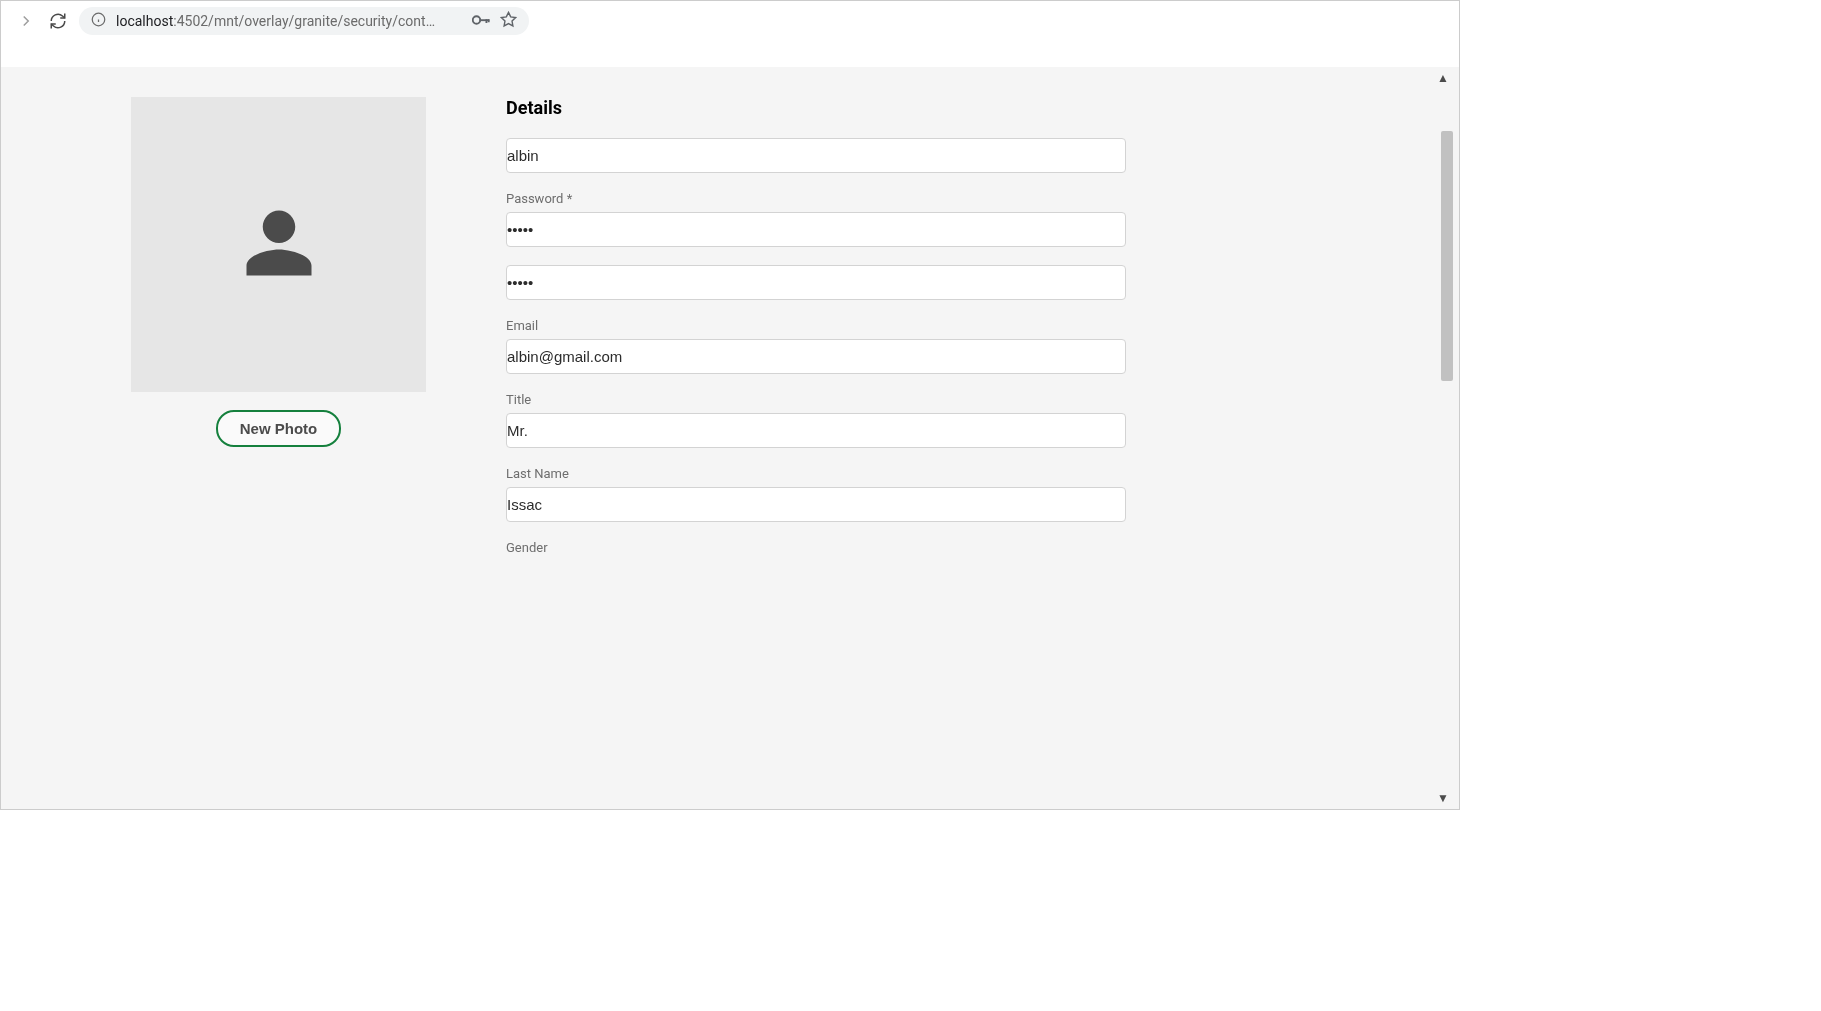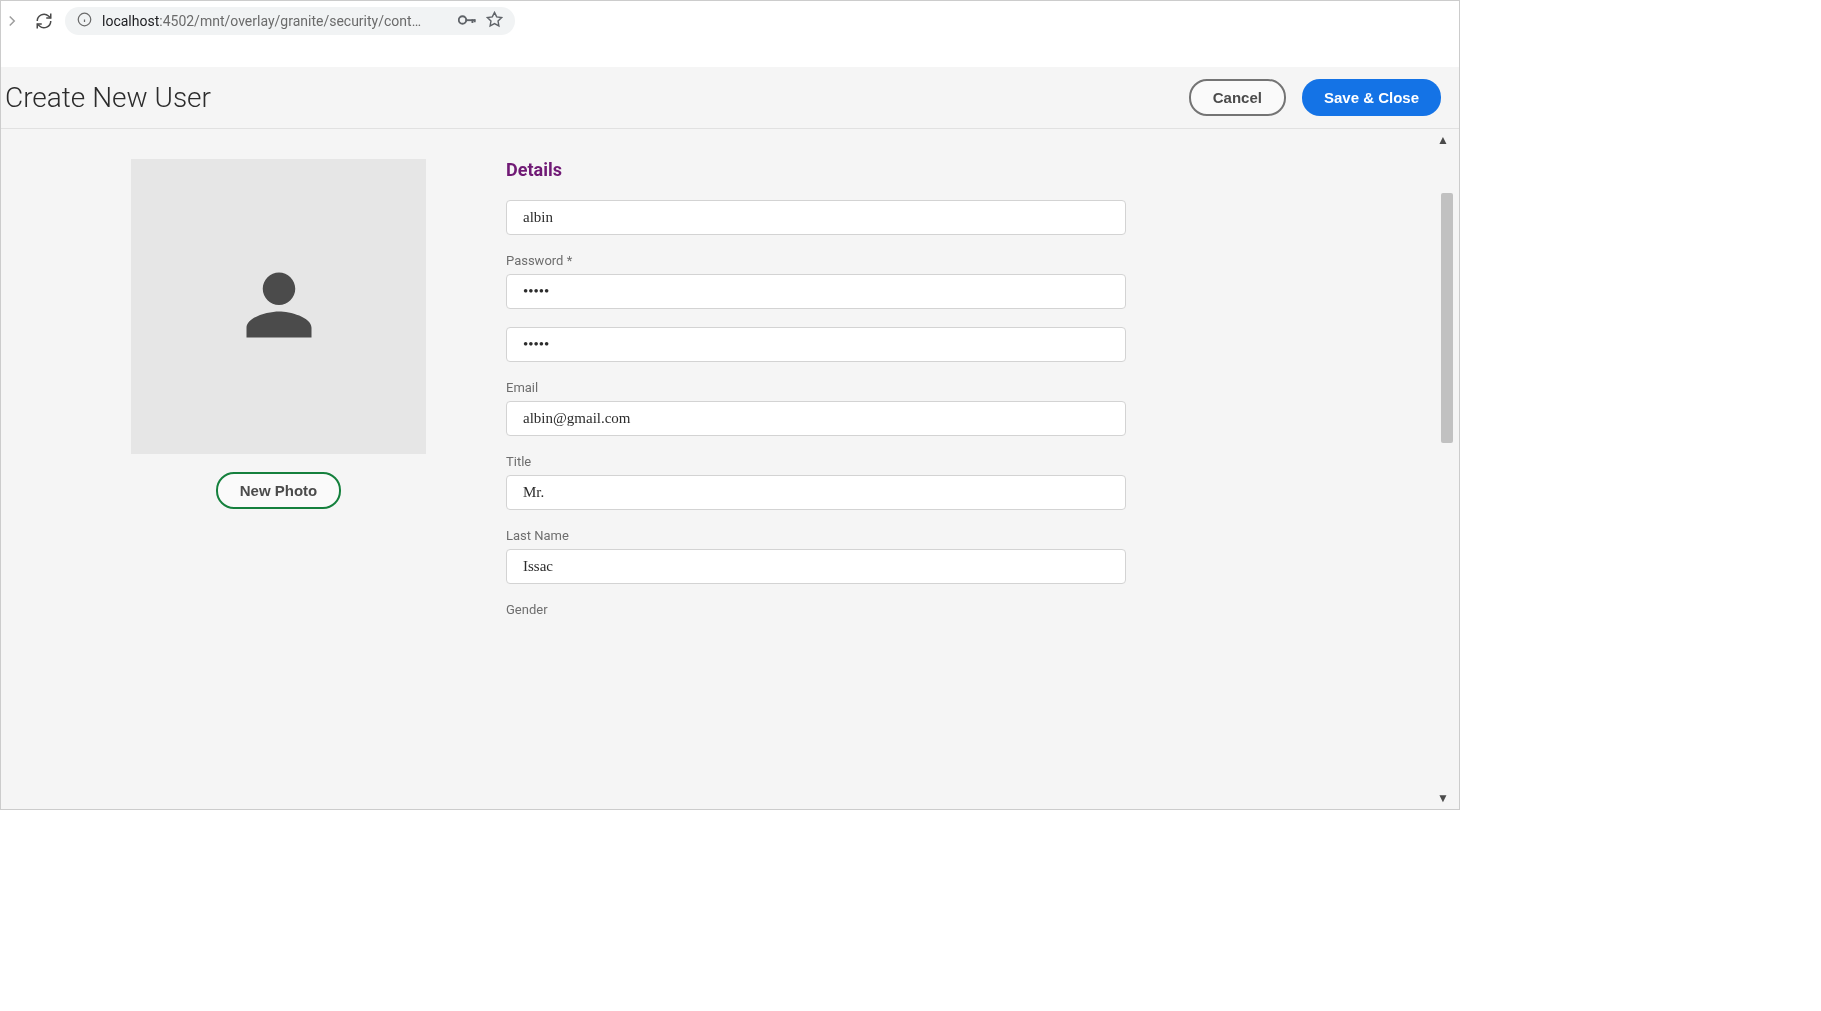--- a/index.html
+++ b/index.html
@@ -14,21 +14,21 @@
       width: 1460px;
       height: 810px;
       overflow: hidden;
       border: 1px solid #ccc;
     }
     
     
     .browser-bar {
       display: flex;
       align-items: center;
-      padding: 6px 0;
+      padding: 6px 14px;
       background: #fff;
       gap: 10px;
       height: 40px;
     }
     .browser-bar .nav-icon {
       color: #9e9e9e;
       display: flex;
       align-items: center;
       justify-content: center;
       padding: 2px;
@@ -158,40 +158,40 @@
     
     
     .form-col {
       flex: 1;
       max-width: 620px;
     }
     .section-title {
       font-size: 18px;
       font-weight: 700;
       margin-bottom: 20px;
-      color: #701a75;
+      color: #000000;
     }
     .field {
       margin-bottom: 18px;
     }
     .field-label {
       display: block;
       font-size: 13px;
       color: #6e6e6e;
       margin-bottom: 6px;
     }
     .field-input {
       width: 100%;
-      padding: 8px 16px;
+      padding: 8px 0;
       font-size: 15px;
       border: 1px solid #d3d3d3;
       border-radius: 4px;
       background: #fff;
       color: #2c2c2c;
-      font-family: Liberation Serif, serif;
+      font-family: Liberation Sans, sans-serif;
     }
     
     
     .scroll-arrow {
       position: absolute;
       right: 10px;
       color: #4b4b4b;
       font-size: 12px;
     }
     .scroll-arrow.up { top: 4px; }
@@ -244,27 +244,20 @@
       <svg width="17" height="17" viewBox="0 0 24 24" fill="none" stroke="currentColor" stroke-width="2">
           <polygon points="12 2 15.09 8.26 22 9.27 17 14.14 18.18 21.02 12 17.77 5.82 21.02 7 14.14 2 9.27 8.91 8.26 12 2"></polygon>
         </svg>
     </span>
   </div>
 </div>
 
 <div class="app">
   <div class="blank-strip"></div>
 
-  <div class="header-bar">
-    <h1 class="page-title">Create New User</h1>
-    <div class="header-actions">
-      <button class="btn btn-secondary">Cancel</button>
-      <button class="btn btn-primary">Save &amp; Close</button>
-    </div>
-  </div>
 
   <div class="content-wrap">
     <div class="content">
 
       <div class="photo-col">
         <div class="photo-box">
           <span class="user-silhouette">
             <svg width="78" height="78" viewBox="0 0 24 24" fill="currentColor">
                 <path d="M12 12c2.7 0 5-2.3 5-5s-2.3-5-5-5-5 2.3-5 5 2.3 5 5 5zm0 2c-3.3 0-10 1.7-10 5v3h20v-3c0-3.3-6.7-5-10-5z"></path>
               </svg>

